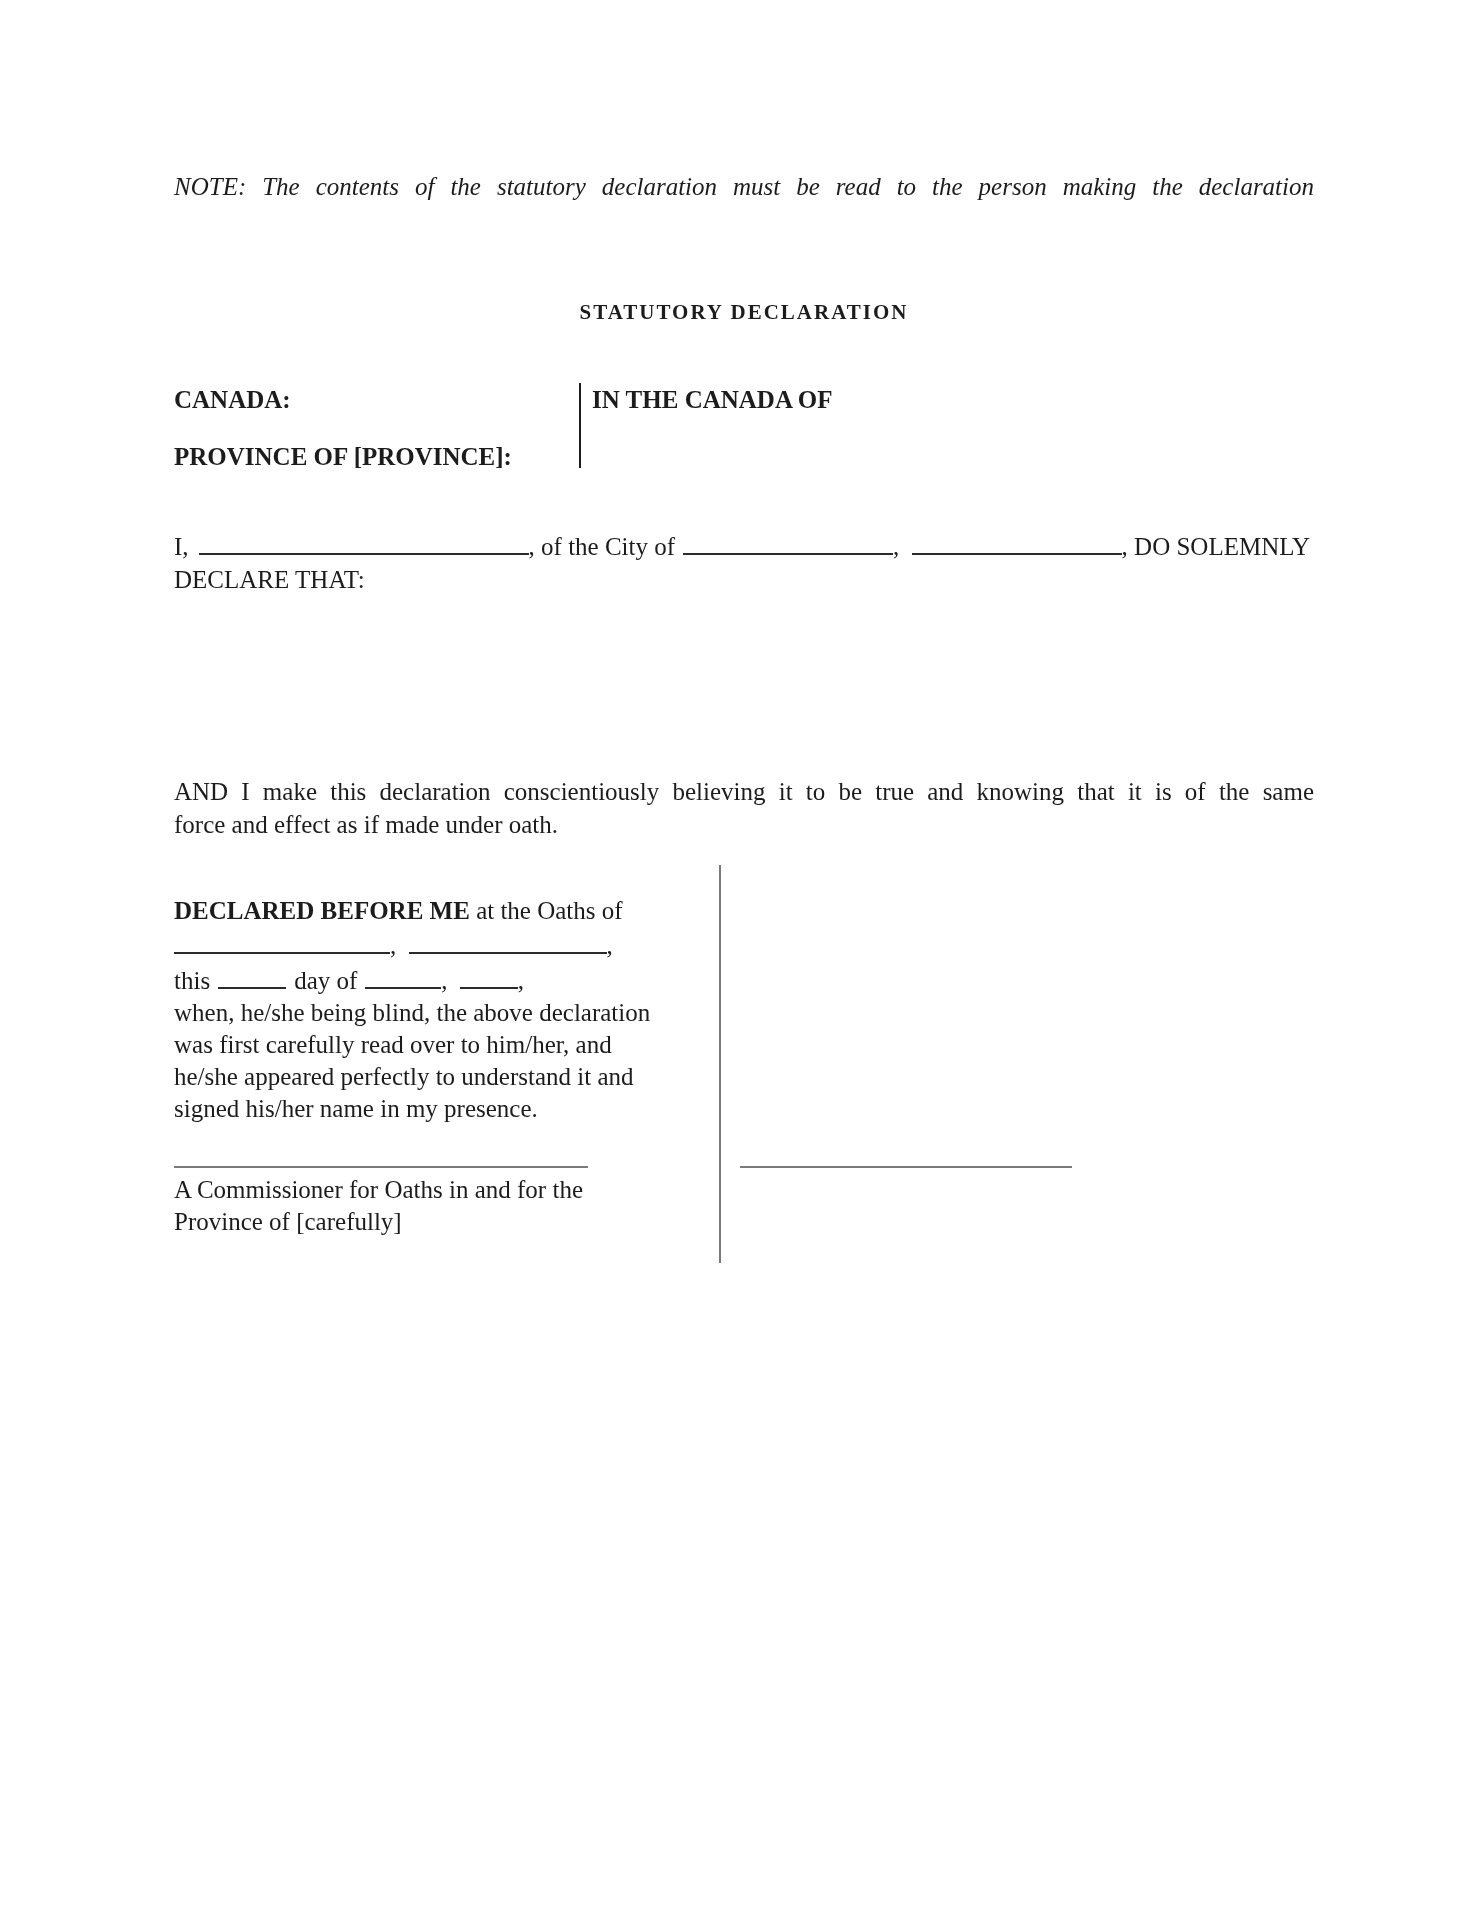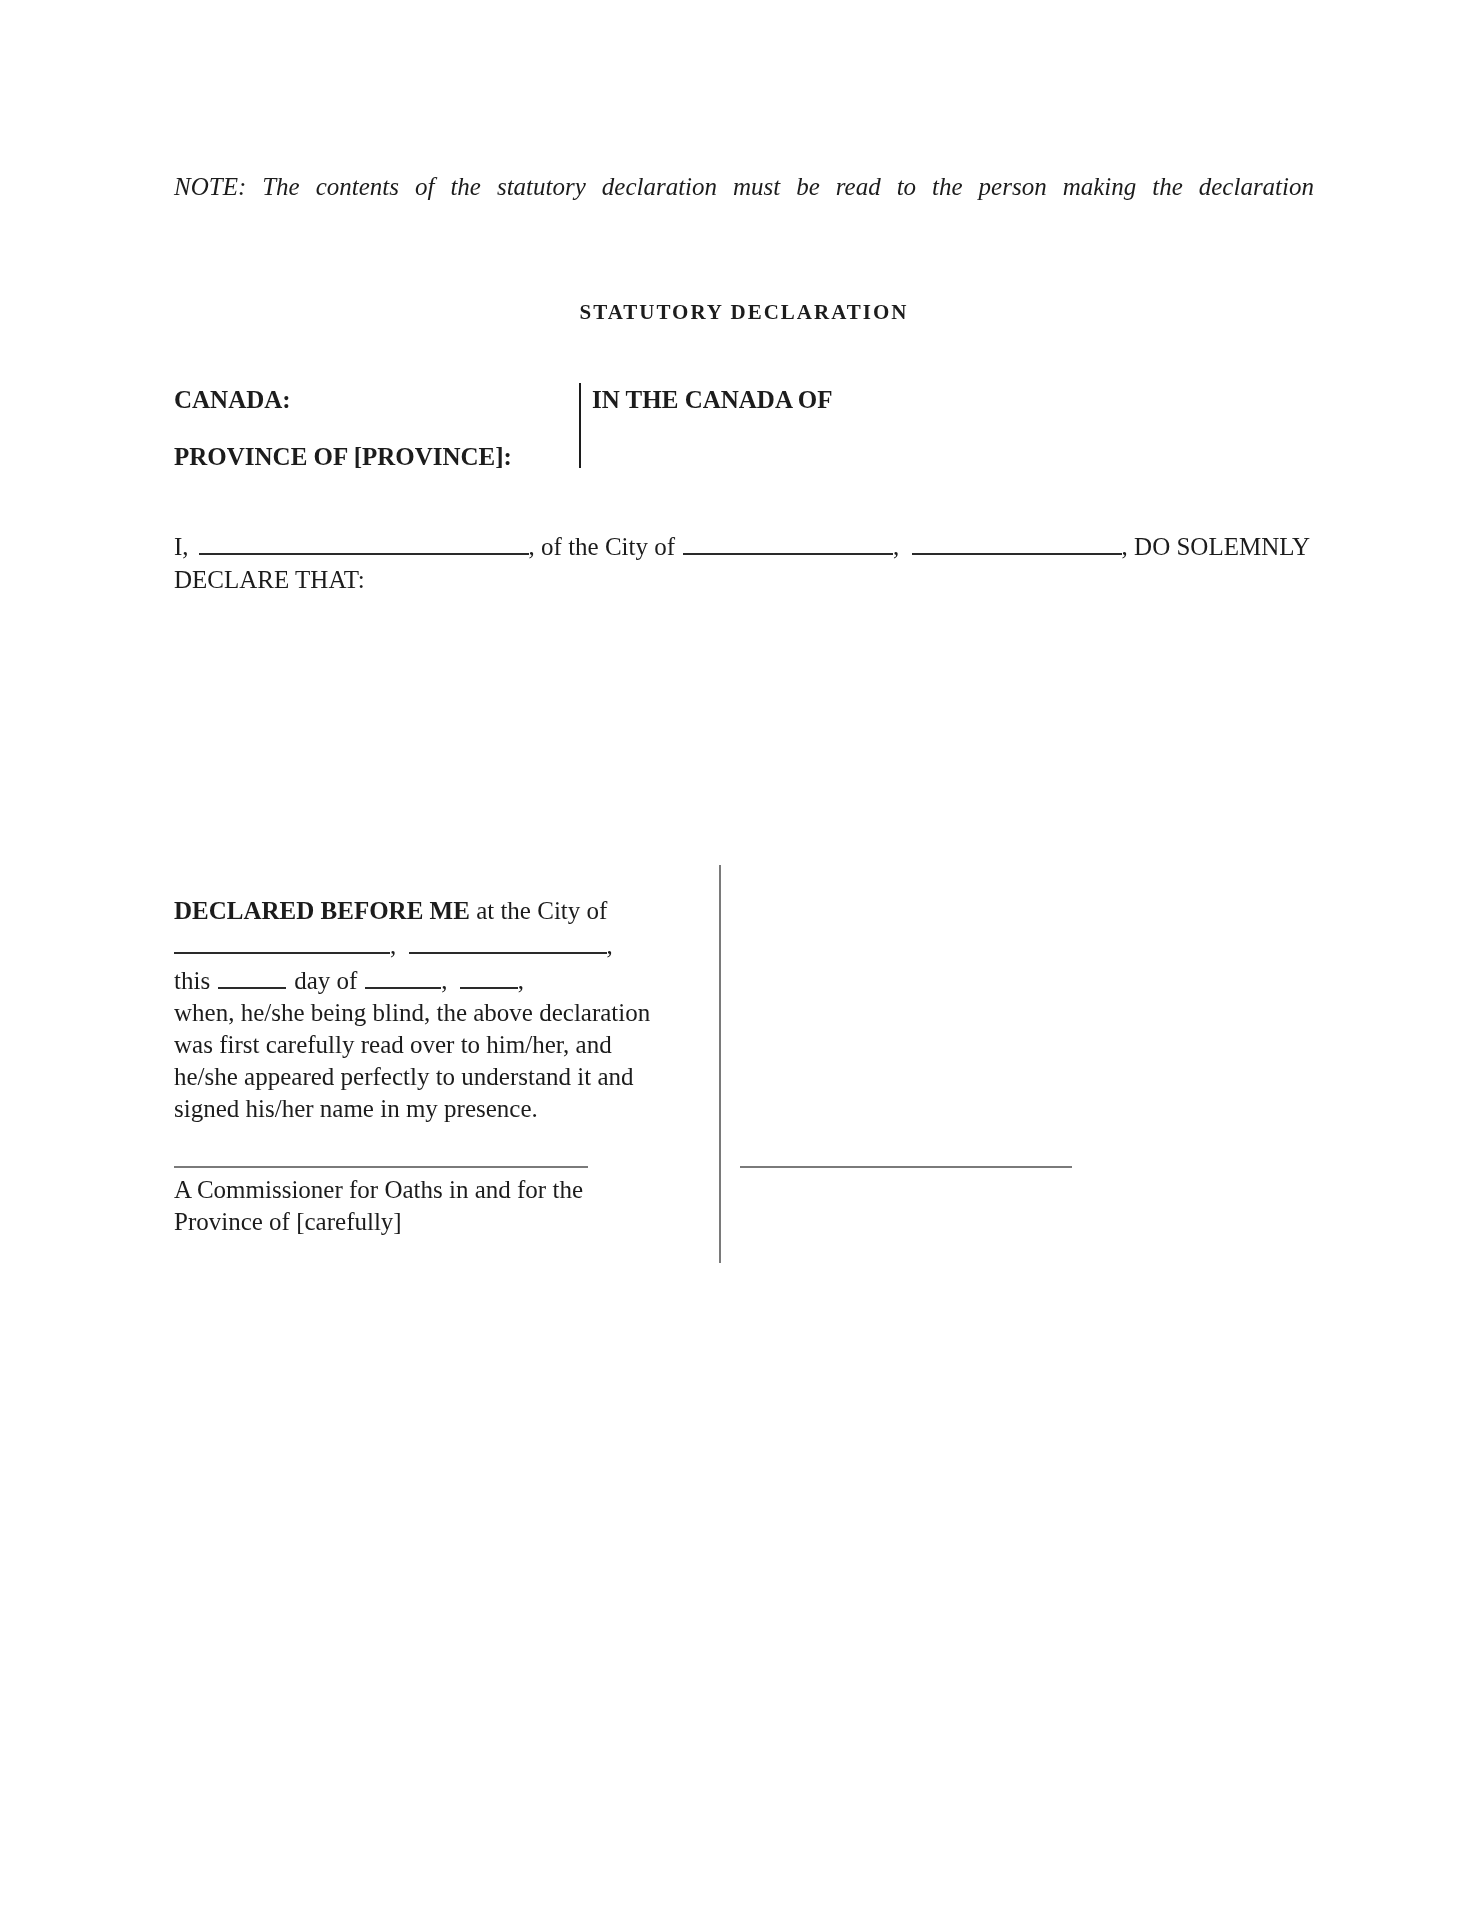--- a/index.html
+++ b/index.html
@@ -65,25 +65,29 @@
   <div class="abs caption-label" style="left:174px;top:386px;text-align:center;">CANADA:</div>
   <div class="abs caption-label" style="left:174px;top:443px;">PROVINCE OF [PROVINCE]:</div>
   <div class="vrule black" style="left:579px;top:383px;height:85px;"></div>
   <div class="abs caption-label" style="left:592px;top:386px;">IN THE CANADA OF</div>
 
   <div class="abs declarant">
     <span>I,</span><span class="blank ml10" style="width:330px;"></span><span>, of the City of</span><span class="blank ml8" style="width:210px;"></span><span>,</span> <span class="blank ml6" style="width:210px;"></span><span>, DO SOLEMNLY</span><br>
     <span>DECLARE THAT:</span>
   </div>
 
+  <div class="abs solemn">
+    <div class="just">AND I make this declaration conscientiously believing it to be true and knowing that it is of the same</div>
+    <div>force and effect as if made under oath.</div>
+  </div>
 
   <div class="vrule gray" style="left:719px;top:865px;height:398px;"></div>
 
   <div class="abs jurat-left">
-    <span class="bold">DECLARED BEFORE ME</span><span> at the City of</span><br>
+    <span class="bold">DECLARED BEFORE ME</span><span> at the Oaths of</span><br>
     <span class="blank" style="width:216px;"></span><span>,</span> <span class="blank ml6" style="width:198px;"></span><span>,</span><br>
     <span>this</span><span class="blank ml8" style="width:68px;margin-right:8px;"></span><span>day of</span><span class="blank ml8" style="width:76px;"></span><span>,</span> <span class="blank ml6" style="width:58px;"></span><span>,</span><br>
     <span class="preline">when, he/she being blind, the above declaration
 was first carefully read over to him/her, and
 he/she appeared perfectly to understand it and
 signed his/her name in my presence.</span>
   </div>
 
   <div class="hrule" style="left:174px;top:1166px;width:414px;"></div>
   <div class="abs commissioner preline">A Commissioner for Oaths in and for the

